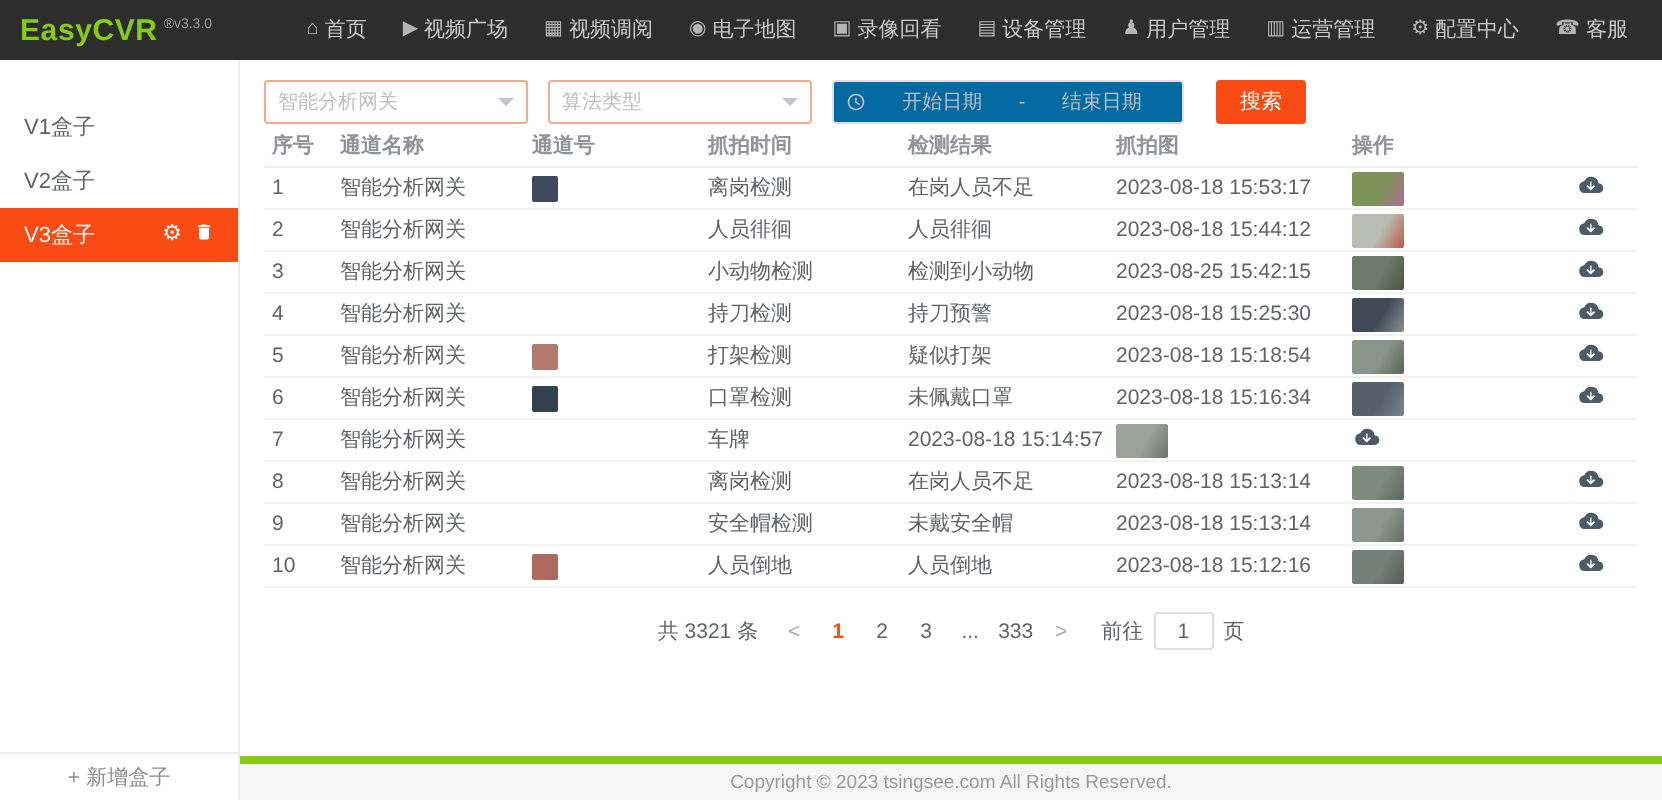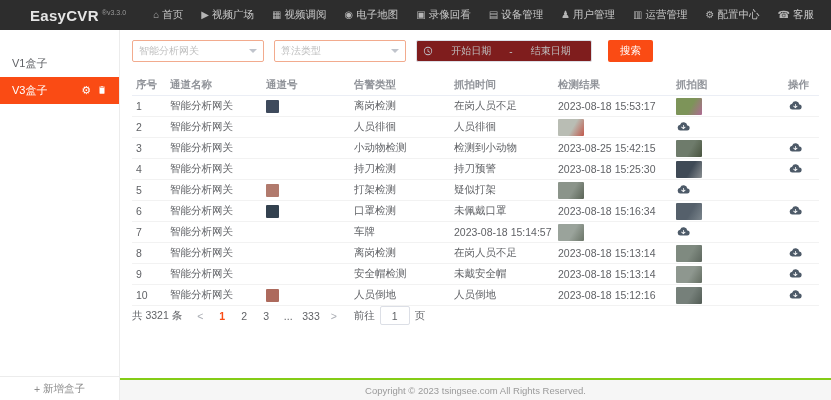--- a/index.html
+++ b/index.html
@@ -3,21 +3,21 @@
 <meta charset="utf-8">
 <style>
   * { margin:0; padding:0; box-sizing:border-box; }
   html,body { width:831px; height:400px; overflow:hidden;
     font-family:"Liberation Sans","DejaVu Sans",sans-serif; background:#fff; }
   .page { width:831px; height:400px; display:flex; flex-direction:column; }
 
   
   .hdr { height:30px; background:#2d2d2d; color:#cfcfcf; display:flex; align-items:center;
     padding:0 8px 0 10px; flex:0 0 30px; }
-  .logo { color:#e5e5e5; font-size:15px; font-weight:bold; letter-spacing:.3px;margin-left:20px; }
+  .logo { color:#84cc16; font-size:15px; font-weight:bold; letter-spacing:.3px; }
   .ver { color:#9a9a9a; font-size:7px; margin-left:3px; position:relative; top:-3px; }
   .nav { margin-left:auto; display:flex; align-items:center; height:100%; }
   .nav-item { display:flex; align-items:center; gap:3px; padding:0 9px; height:100%;
     font-size:10.5px; color:#c9c9c9; cursor:pointer; white-space:nowrap; }
   .nav-item .nav-ic { font-size:10px; line-height:1; color:#b5b5b5; }
   .nav-item.active { background:var(--accent); color:#fff; font-weight:bold; }
 
   
   .bodyrow { flex:1; display:flex; min-height:0; }
   .sidebar { width:120px; border-right:1px solid #ececec; display:flex; flex-direction:column;
@@ -37,54 +37,54 @@
   .content { flex:1; padding:10px 12px 0 12px; }
   .filters { display:flex; align-items:center; gap:10px; }
   .sel { width:132px; height:22px; border:1px solid #f2ab8e; border-radius:2px;
     display:flex; align-items:center; padding:0 6px; font-size:10px; color:#bfbfbf;
     background:#fff; cursor:pointer; }
   .sel .grow { flex:1; }
   .sel .arrow { width:0; height:0; border-left:4px solid transparent;
     border-right:4px solid transparent; border-top:4px solid #c0c4cc; }
   .dater { width:176px; height:22px; border:1px solid #dcdfe6; border-radius:2px;
     display:flex; align-items:center; padding:0 6px; font-size:10px; color:#bfbfbf;
-    gap:4px; background:#7f1d1d; cursor:pointer; }
+    gap:4px; background:#0369a1; cursor:pointer; }
   .dater svg { width:10px; height:10px; fill:#c0c4cc; flex:0 0 10px; }
   .dater .dtxt { flex:1; text-align:center; }
   .dater .dsep { color:#bfbfbf; }
   .btn-search { height:22px; padding:0 12px; background:var(--accent); color:#fff;
     border:none; border-radius:2px; font-size:10.5px; cursor:pointer;
     font-family:inherit; margin-left:6px; }
 
   
-  .tbl { margin-top:12px; font-size:10.5px; }
+  .tbl { font-size:10.5px; }
   .thead, .trow { display:grid;
     grid-template-columns:34px 96px 88px 100px 104px 118px 112px 44px;
     align-items:center; }
   .thead { color:#909399; height:22px; border-bottom:1px solid #ebeef5; font-weight:bold; }
   .trow { height:21px; border-bottom:1px solid #f2f2f2; color:#606266; }
   .td, .th { padding-left:4px; overflow:hidden; white-space:nowrap; }
   .chip { display:inline-block; width:13px; height:13px; border-radius:1px; vertical-align:middle; }
   .thumb { width:26px; height:17px; border-radius:1px; }
   .dl { cursor:pointer; display:inline-flex; }
   .dl svg { width:14px; height:11px; fill:#4d5a68; }
 
   
-  .pager { display:flex; align-items:center; gap:6px;
-    font-size:10.5px; color:#606266; }
+  .pager { display:flex; align-items:center; justify-content:center; gap:6px;
+    margin-top:12px; font-size:10.5px; color:#606266; }
   .pg-total { margin-right:4px; color:#606266; }
   .pg-btn { min-width:16px; text-align:center; color:#a8abb2; cursor:pointer; }
   .pg-num { min-width:16px; text-align:center; color:#606266; cursor:pointer; }
   .pg-num.active { color:var(--accent); font-weight:bold; }
   .goto { display:flex; align-items:center; gap:5px; margin-left:6px; }
   .goto input { width:30px; height:19px; border:1px solid #dcdfe6; border-radius:2px;
     text-align:center; font-size:10.5px; color:#606266; font-family:inherit; }
 
   
-  .footer { height:22px; background:#f6f6f6; border-top:2px solid #84cc16;
+  .footer { height:22px; background:#f6f6f6; border-top:4px solid #84cc16;
     display:flex; align-items:center; justify-content:center;
     font-size:9.5px; color:#9a9a9a; flex:0 0 22px; }
 </style>
 </head>
 <body>
 
 <div class="page">
 
   <div class="hdr">
     <span class="logo">EasyCVR</span>
@@ -133,20 +133,25 @@
       </div>
 
   </div>
 
   <div class="bodyrow">
 
     <div class="sidebar">
       <div class="side-items" id="side-items">
           <div class="side-item">
     <span class="lbl">V1盒子</span>
+    <span class="grow"></span>
+
+  </div>
+          <div class="side-item">
+    <span class="lbl">V2盒子</span>
     <span class="grow"></span>
 
   </div>
           <div class="side-item selected">
     <span class="lbl">V3盒子</span>
     <span class="grow"></span>
     <span class="mini ic-gear">⚙</span>
     <span class="mini ic-trash">
       <svg viewBox="0 0 24 24">
                 <path d="M6 19a2 2 0 0 0 2 2h8a2 2 0 0 0 2-2V7H6v12zM19 4h-3.5l-1-1h-5l-1 1H5v2h14V4z"></path>
@@ -181,21 +186,20 @@
             <span class="dtxt">结束日期</span>
           </div>
           <button class="btn-search">搜索</button>
         </div>
 
         <div class="tbl">
           <div class="thead" id="thead">
               <div class="th">序号</div>
               <div class="th">通道名称</div>
               <div class="th">通道号</div>
-              <div class="th">告警类型</div>
               <div class="th">抓拍时间</div>
               <div class="th">检测结果</div>
               <div class="th">抓拍图</div>
               <div class="th">操作</div>
             </div>
           <div id="tbody">
               <div class="trow">
     <div class="td">1</div>
     <div class="td">智能分析网关</div>
     <div class="td"><span class="chip" style="background: rgb(62, 74, 92);"></span></div>
@@ -211,20 +215,21 @@
         <path d="M13 6v5.2l-2.2-2.2-1.2 1.2L13.7 14l4.1-3.8-1.2-1.2-2.2 2.2V6z" fill="#fff"></path>
       </svg>
     </span></div>
   </div>
               <div class="trow">
     <div class="td">2</div>
     <div class="td">智能分析网关</div>
     <div class="td"></div>
     <div class="td">人员徘徊</div>
     <div class="td">人员徘徊</div>
+    <div class="td">2023-08-18 15:44:12</div>
     <div class="td">
                   <div class="thumb" style="background: linear-gradient(120deg, rgb(185, 189, 180) 55%, rgb(194, 87, 74));"></div>
                 </div>
     <div class="td"><span class="dl">
       <svg viewBox="0 0 26 18">
         <path d="M21 7.3A7 7 0 0 0 7.6 5.6 5.5 5.5 0 0 0 8 16.5h12.5a4.6 4.6 0 0 0 .5-9.2z"></path>
         <path d="M13 6v5.2l-2.2-2.2-1.2 1.2L13.7 14l4.1-3.8-1.2-1.2-2.2 2.2V6z" fill="#fff"></path>
       </svg>
     </span></div>
   </div>
@@ -261,20 +266,21 @@
         <path d="M13 6v5.2l-2.2-2.2-1.2 1.2L13.7 14l4.1-3.8-1.2-1.2-2.2 2.2V6z" fill="#fff"></path>
       </svg>
     </span></div>
   </div>
               <div class="trow">
     <div class="td">5</div>
     <div class="td">智能分析网关</div>
     <div class="td"><span class="chip" style="background: rgb(177, 122, 109);"></span></div>
     <div class="td">打架检测</div>
     <div class="td">疑似打架</div>
+    <div class="td">2023-08-18 15:18:54</div>
     <div class="td">
                   <div class="thumb" style="background: linear-gradient(120deg, rgb(139, 148, 138) 55%, rgb(90, 100, 86));"></div>
                 </div>
     <div class="td"><span class="dl">
       <svg viewBox="0 0 26 18">
         <path d="M21 7.3A7 7 0 0 0 7.6 5.6 5.5 5.5 0 0 0 8 16.5h12.5a4.6 4.6 0 0 0 .5-9.2z"></path>
         <path d="M13 6v5.2l-2.2-2.2-1.2 1.2L13.7 14l4.1-3.8-1.2-1.2-2.2 2.2V6z" fill="#fff"></path>
       </svg>
     </span></div>
   </div>

